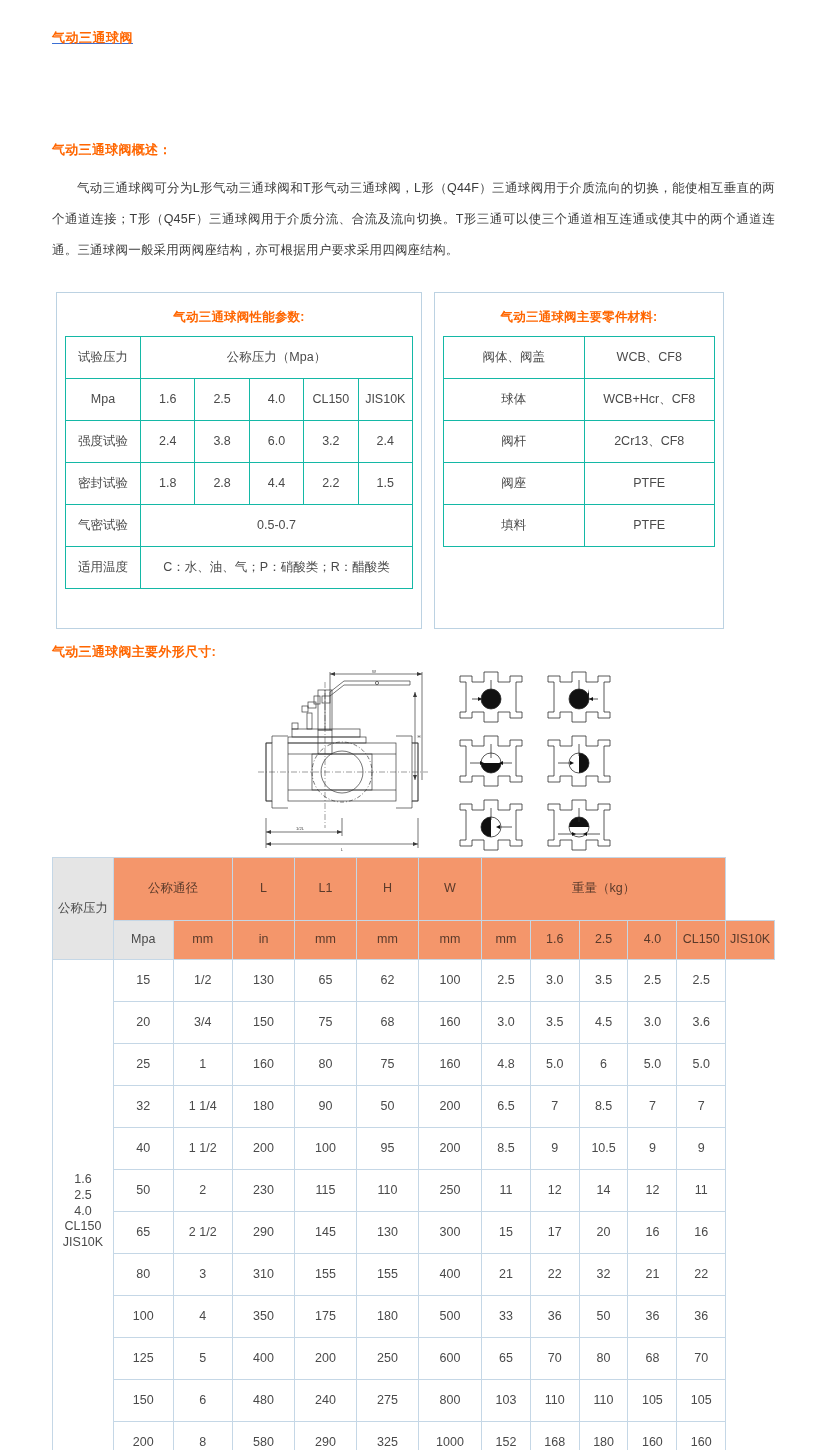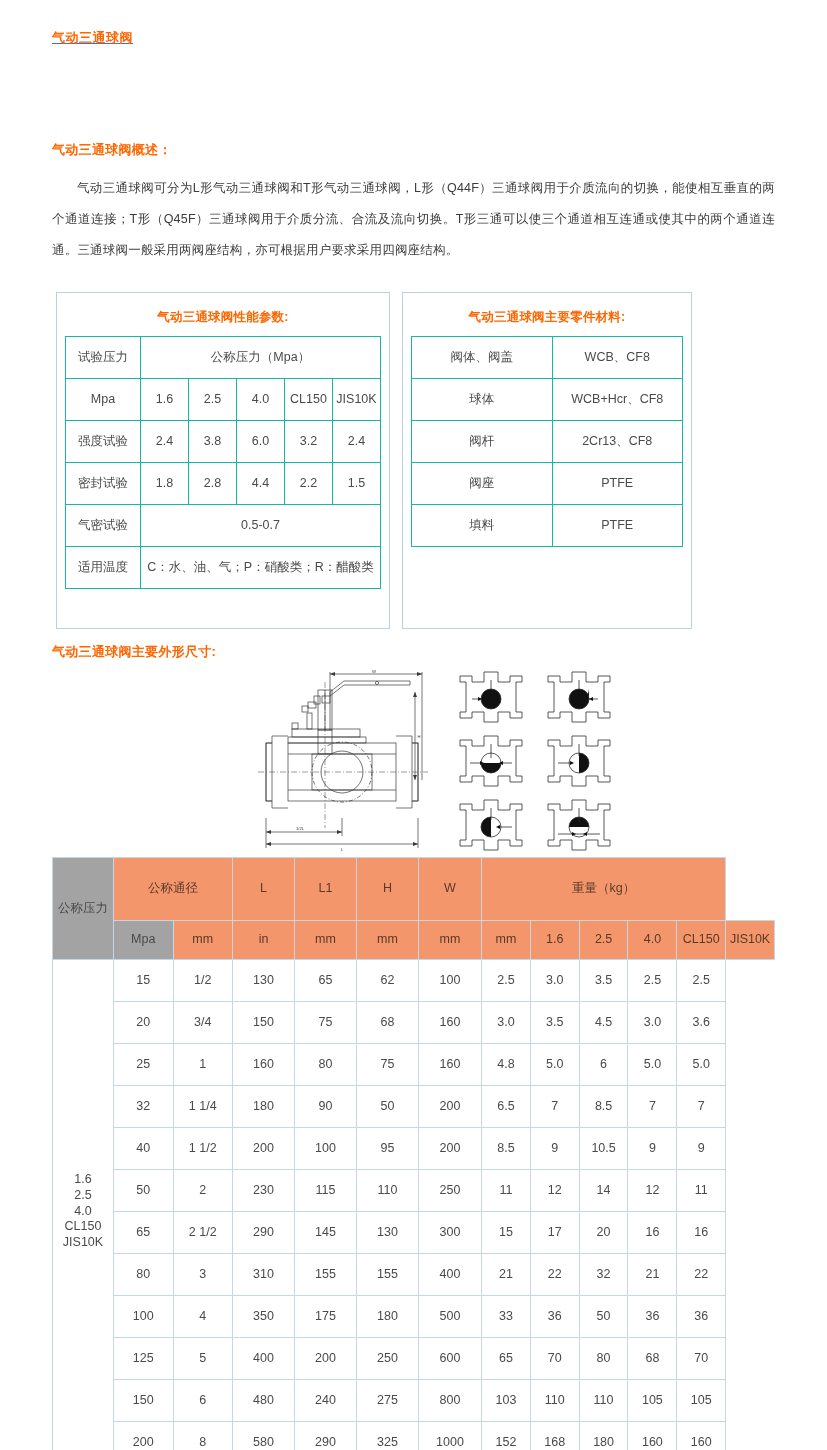--- a/index.html
+++ b/index.html
@@ -60,21 +60,21 @@
     align-items: flex-start;
     gap: 12px;
   }
   .tbl-box {
     border: 1px solid #bcd2e2;
     background: #fff;
     box-sizing: border-box;
     height: 337px;
     padding: 8px;
   }
-  .tbl-box.left  { width: 334px; }
+  .tbl-box.left  { width: 366px; }
   .tbl-box.right { width: 290px; }
 
   .tbl-caption {
     text-align: center;
     font-size: 12.5px;
     font-weight: bold;
     color: #F60;
     padding: 8px 0 10px 0;
     letter-spacing: .2px;
   }
@@ -128,21 +128,21 @@
     border: 1px solid #c5d7e6;
     text-align: center;
     vertical-align: middle;
     font-size: 12.5px;
     font-weight: normal;
     color: #4a4a4a;
     padding: 0 1px;
     line-height: 1.25;
   }
   table.dim thead td { background: #F4966B; color: #5a3a2a; }
-  table.dim thead td.pn-head { background: #a3a3a3; color: #4a4a4a; }
+  table.dim thead td.pn-head { background: #e5e5e5; color: #4a4a4a; }
   table.dim thead tr.h1 td { height: 62px; }
   table.dim thead tr.h2 td { height: 38px; }
   table.dim tbody td { height: 41px; background: #fff; }
   td.pn-cell { line-height: 31px; }
 </style>
 </head>
 <body>
 
 <div class="page">
 

